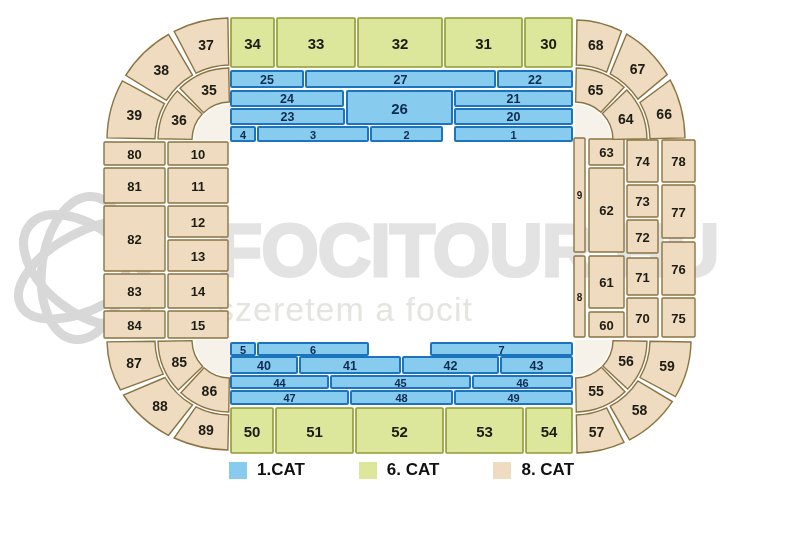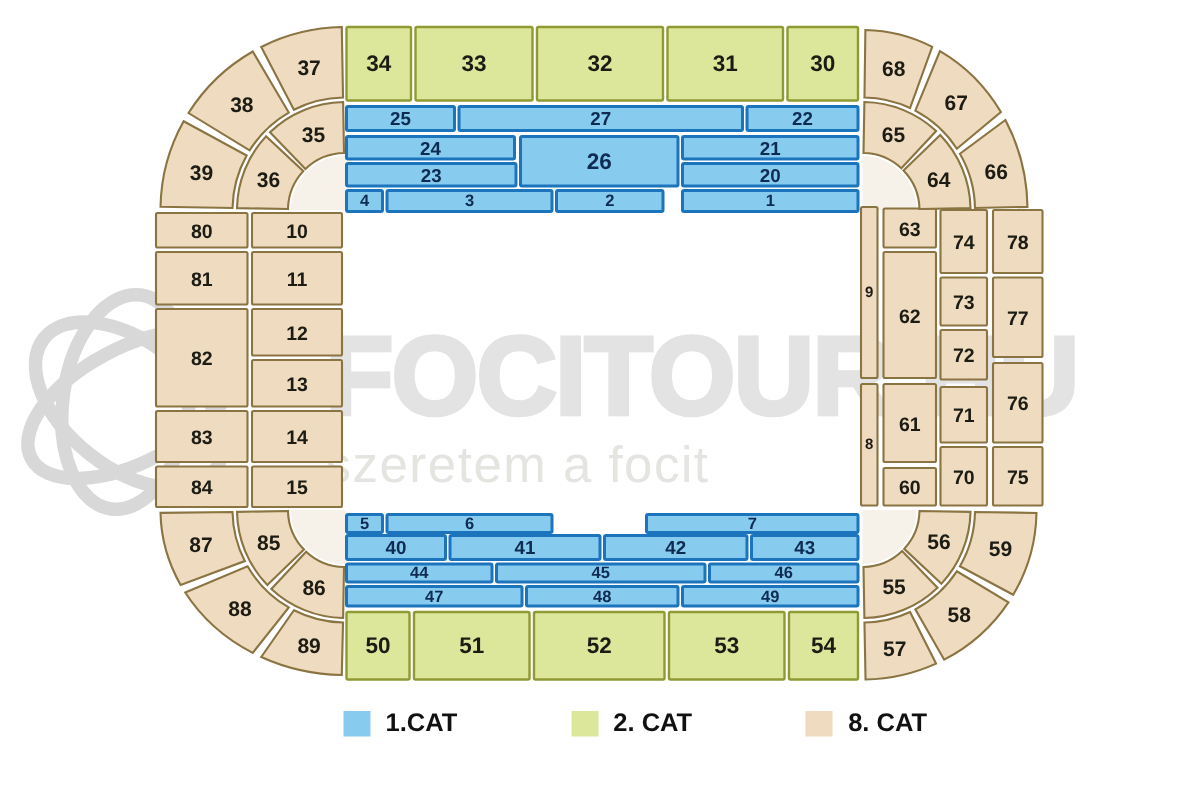--- a/index.html
+++ b/index.html
@@ -9,21 +9,21 @@
   }
   #seatmap{position:absolute;left:0;top:0;}
   #seatmap text{font-family:"Liberation Sans",sans-serif;}
   .wm-brand{
     font-weight:700;letter-spacing:-1px;
   }
   .wm-tagline{
     font-weight:400;letter-spacing:1px;
   }
   #legend{
-    position:absolute;left:229px;top:472px;display:flex;gap:76px;align-items:center;text-align:right;
+    position:absolute;left:229px;top:460px;display:flex;gap:54px;align-items:center;text-align:right;
   }
   .legend-item{display:flex;align-items:center;gap:10px;}
   .legend-item .sw{display:inline-block;width:18px;height:17px;}
   .legend-item .lb{font-size:17px;font-weight:700;color:#111111;white-space:nowrap;}
 </style>
 </head>
 <body>
 
 <div id="stage">
 
@@ -372,20 +372,20 @@
       </g>
   </svg>
 
   <div id="legend">
       <div class="legend-item">
         <span class="sw" style="background: rgb(135, 203, 238);"></span>
         <span class="lb">1.CAT</span>
       </div>
       <div class="legend-item">
         <span class="sw" style="background: rgb(220, 231, 155);"></span>
-        <span class="lb">2. CAT</span>
+        <span class="lb">6. CAT</span>
       </div>
       <div class="legend-item">
         <span class="sw" style="background: rgb(239, 219, 191);"></span>
         <span class="lb">8. CAT</span>
       </div>
     </div>
 </div>
 
 </body></html>

